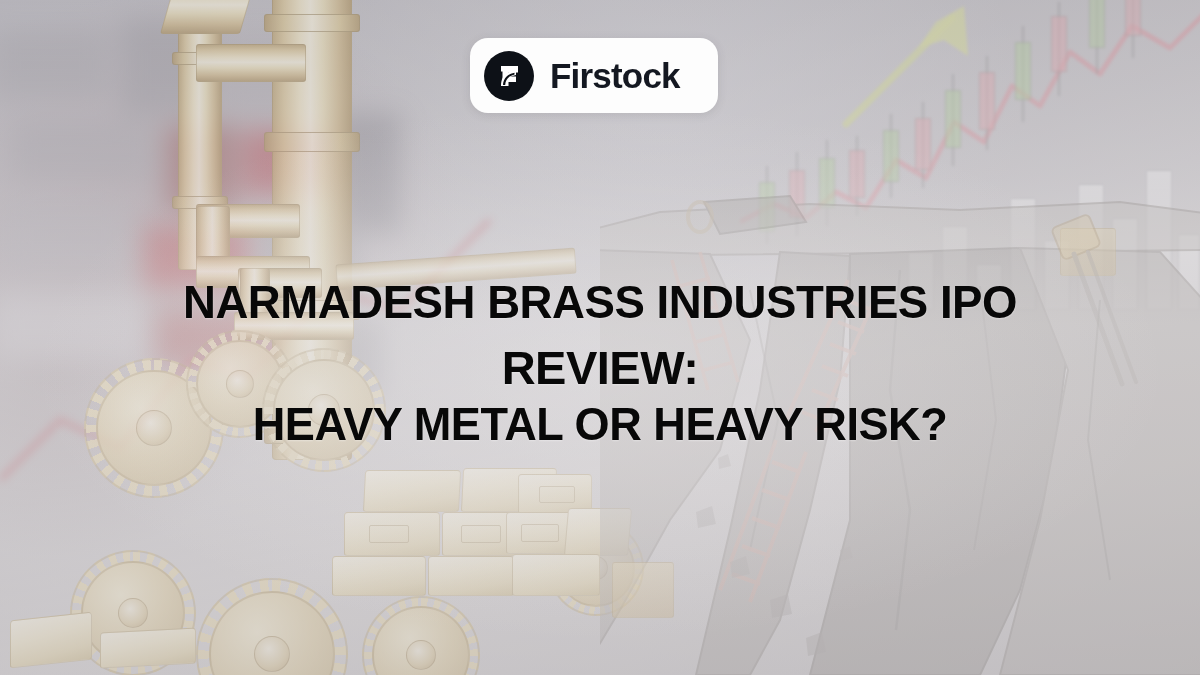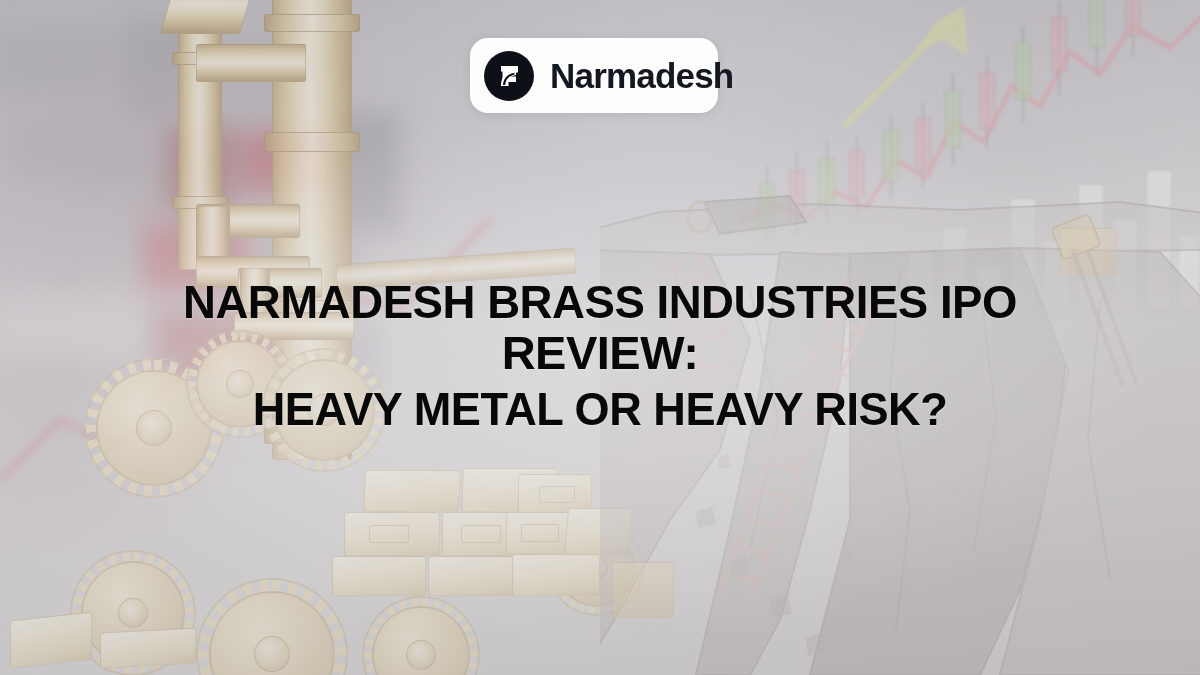--- a/index.html
+++ b/index.html
@@ -257,21 +257,21 @@
     font-family: "Liberation Sans", sans-serif;
     font-weight: bold;
     color: #080808;
     text-transform: uppercase;
     line-height: 1.0;
     letter-spacing: -0.5px;
     white-space: nowrap;
     text-shadow: 0 1px 2px rgba(255,255,255,0.35);
   }
   .hl-1 { font-size: 47px; transform: scaleX(0.97); }
-  .hl-2 { font-size: 47px; margin-top: 4px; }
+  .hl-2 { font-size: 47px; margin-top: 19px; }
   .hl-3 { font-size: 47px; margin-top: 9px; transform: scaleX(0.96); }
 </style>
 </head>
 <body>
 
 <div class="banner">
 
   <div class="bg-base"></div>
 
   <div class="bg-shelf">
@@ -529,21 +529,21 @@
   <div class="wash2"></div>
 
   <div class="logo-pill">
     <div class="logo-mark">
       <svg width="30" height="30" viewBox="0 0 30 30" aria-hidden="true">
         <path d="M7 5 H24 V11.5 H14.5 V15.5 H22 V21 H14.5 V25 H8.5 V10.5 H7 Z" fill="#ffffff"></path>
         <path d="M7 25 C7 16, 11 11, 22 9 L22 14 C14 15.5, 12 19, 12 25 Z" fill="#ffffff"></path>
         <path d="M9 24 C9.5 17.5, 13 13.5, 20.5 11.8 L20.5 13.6 C14.5 15.2, 11.5 18.5, 11.2 24 Z" fill="#0d1117"></path>
       </svg>
     </div>
-    <div class="logo-text">Narmadesh</div>
+    <div class="logo-text">Firstock</div>
   </div>
 
   <div class="headline">
     <div class="headline-line hl-1">Narmadesh Brass Industries IPO</div>
     <div class="headline-line hl-2">Review:</div>
     <div class="headline-line hl-3">Heavy Metal or Heavy Risk?</div>
   </div>
 
 </div>
 

